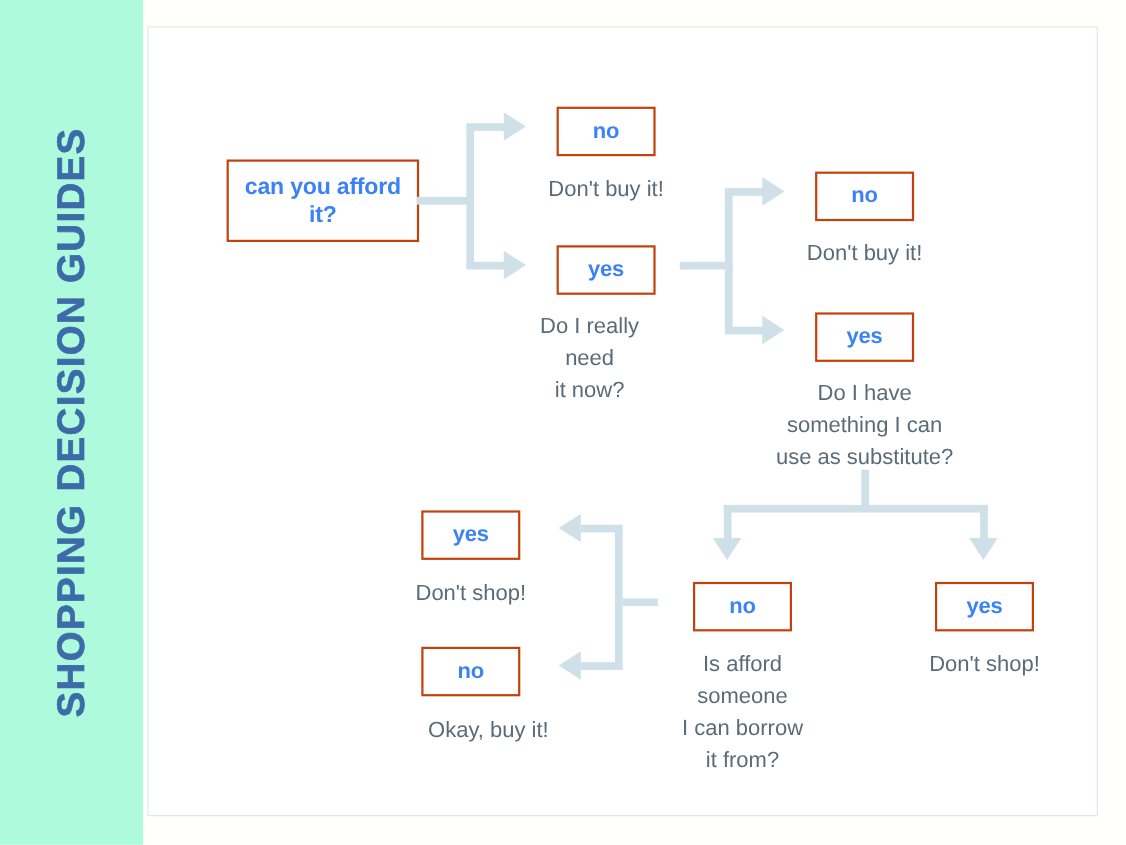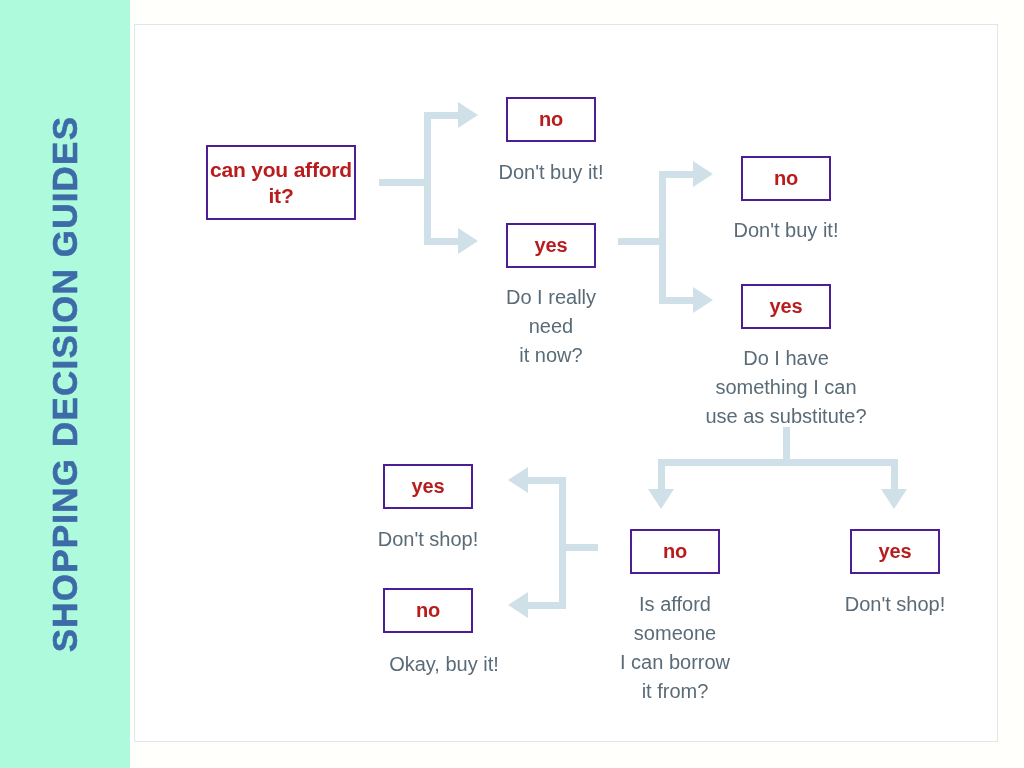--- a/index.html
+++ b/index.html
@@ -38,24 +38,24 @@
     background:#ffffff;
     border:1px solid #dde7ec;
     box-sizing:border-box;
   }
   .stage{position:absolute;left:0;top:0;width:1024px;height:768px;}
 
   
   .node{
     position:absolute;
     box-sizing:border-box;
-    border:2px solid #4c1d95;
+    border:2px solid #c2410c;
     background:#ffffff;
     display:flex;align-items:center;justify-content:center;
-    color:#b91c1c;
+    color:#3b82f6;
     font-weight:bold;
     font-family:"Liberation Sans", sans-serif;
   }
   .node.q{font-size:21px;line-height:1.22;text-align:center;letter-spacing:-0.2px;}
   .node.ans{font-size:20px;letter-spacing:-0.2px;}
 
   .caption{
     position:absolute;
     color:#5a6b78;
     font-size:20px;
@@ -93,35 +93,35 @@
 <div class="page">
 
   <div class="sidebar">
     <div class="sidebar-title">SHOPPING DECISION GUIDES</div>
   </div>
 
   <div class="canvas"></div>
 
   <div class="stage">
 
-    <div class="node q" style="left:206px;top:145px;width:150px;height:75px;text-align:center;">can you
+    <div class="node q" style="left:206px;top:145px;width:175px;height:75px;text-align:center;">can you
 afford it?</div>
 
     <div class="ln h" style="left:379px;top:179px;width:52px;"></div>
     <div class="ln v" style="left:424px;top:115px;height:128px;"></div>
     <div class="ln h" style="left:424px;top:112px;width:38px;"></div>
     <div class="ar right" style="left:458px;top:102px;"></div>
     <div class="ln h" style="left:424px;top:238px;width:38px;"></div>
     <div class="ar right" style="left:458px;top:228px;"></div>
 
     <div class="node ans" style="left:506px;top:97px;width:90px;height:45px;">no</div>
     <div class="caption" style="left:471px;top:158px;width:160px;">Don't buy it!</div>
 
     <div class="node ans" style="left:506px;top:223px;width:90px;height:45px;">yes</div>
-    <div class="caption" style="left:471px;top:283px;width:160px;">Do I really
+    <div class="caption" style="left:456px;top:283px;width:160px;">Do I really
 need
 it now?</div>
 
     <div class="ln h" style="left:618px;top:238px;width:48px;"></div>
     <div class="ln v" style="left:659px;top:174px;height:128px;"></div>
     <div class="ln h" style="left:659px;top:171px;width:38px;"></div>
     <div class="ar right" style="left:693px;top:161px;"></div>
     <div class="ln h" style="left:659px;top:297px;width:38px;"></div>
     <div class="ar right" style="left:693px;top:287px;"></div>
 

